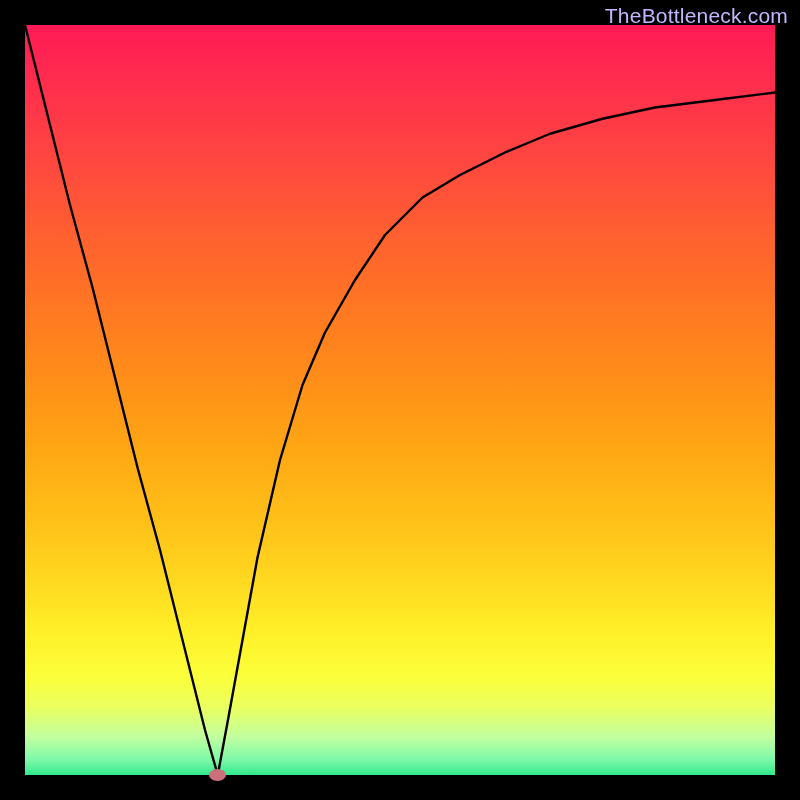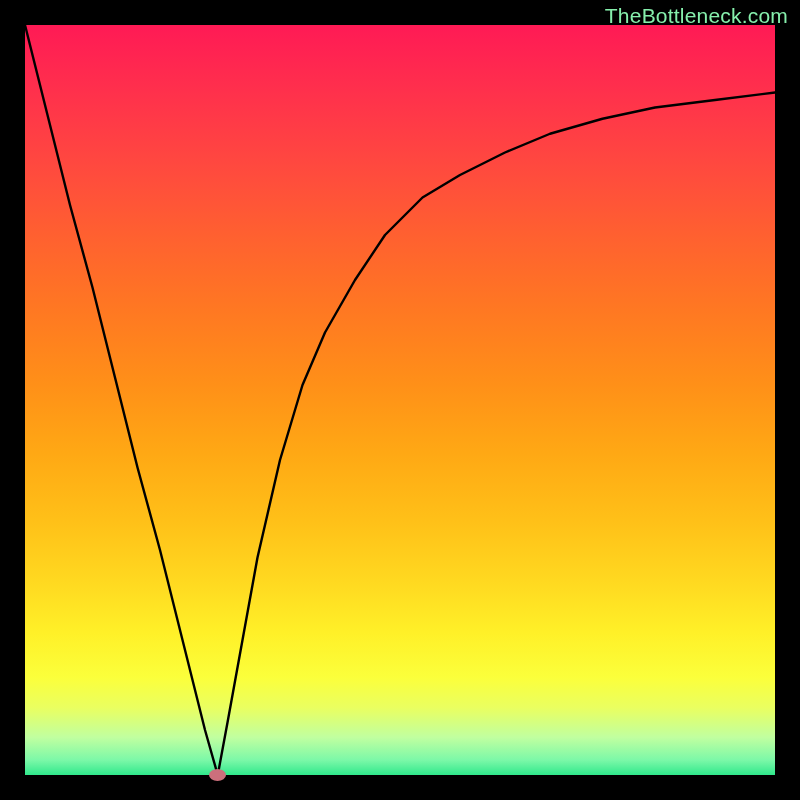--- a/index.html
+++ b/index.html
@@ -34,21 +34,21 @@
       #30e88c 100%
     );
   }
   .watermark {
     position: absolute;
     top: 4px;
     right: 12px;
     font-family: Arial, Helvetica, sans-serif;
     font-size: 21px;
     letter-spacing: 0.2px;
-    color: #86efac;
+    color: #c4b5fd;
     font-weight: 500;
     user-select: none;
   }
   svg.curve {
     position: absolute;
     left: 0;
     top: 0;
     width: 750px;
     height: 750px;
     overflow: visible;

